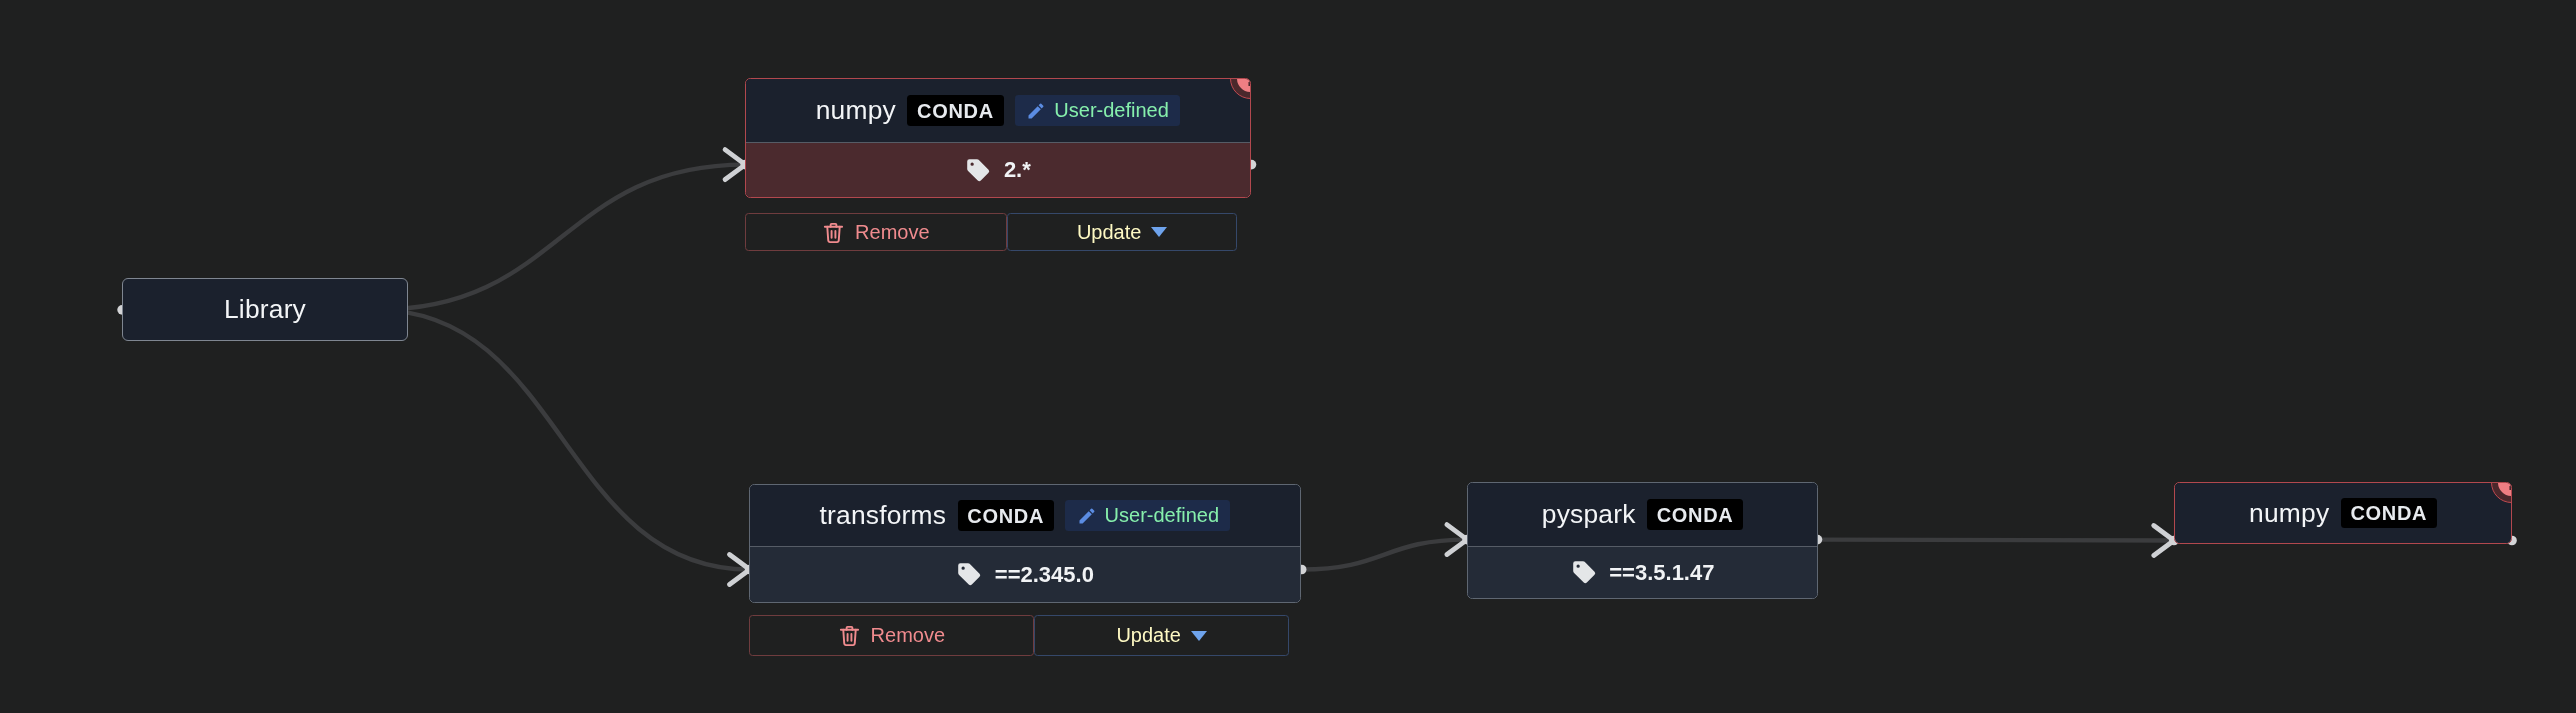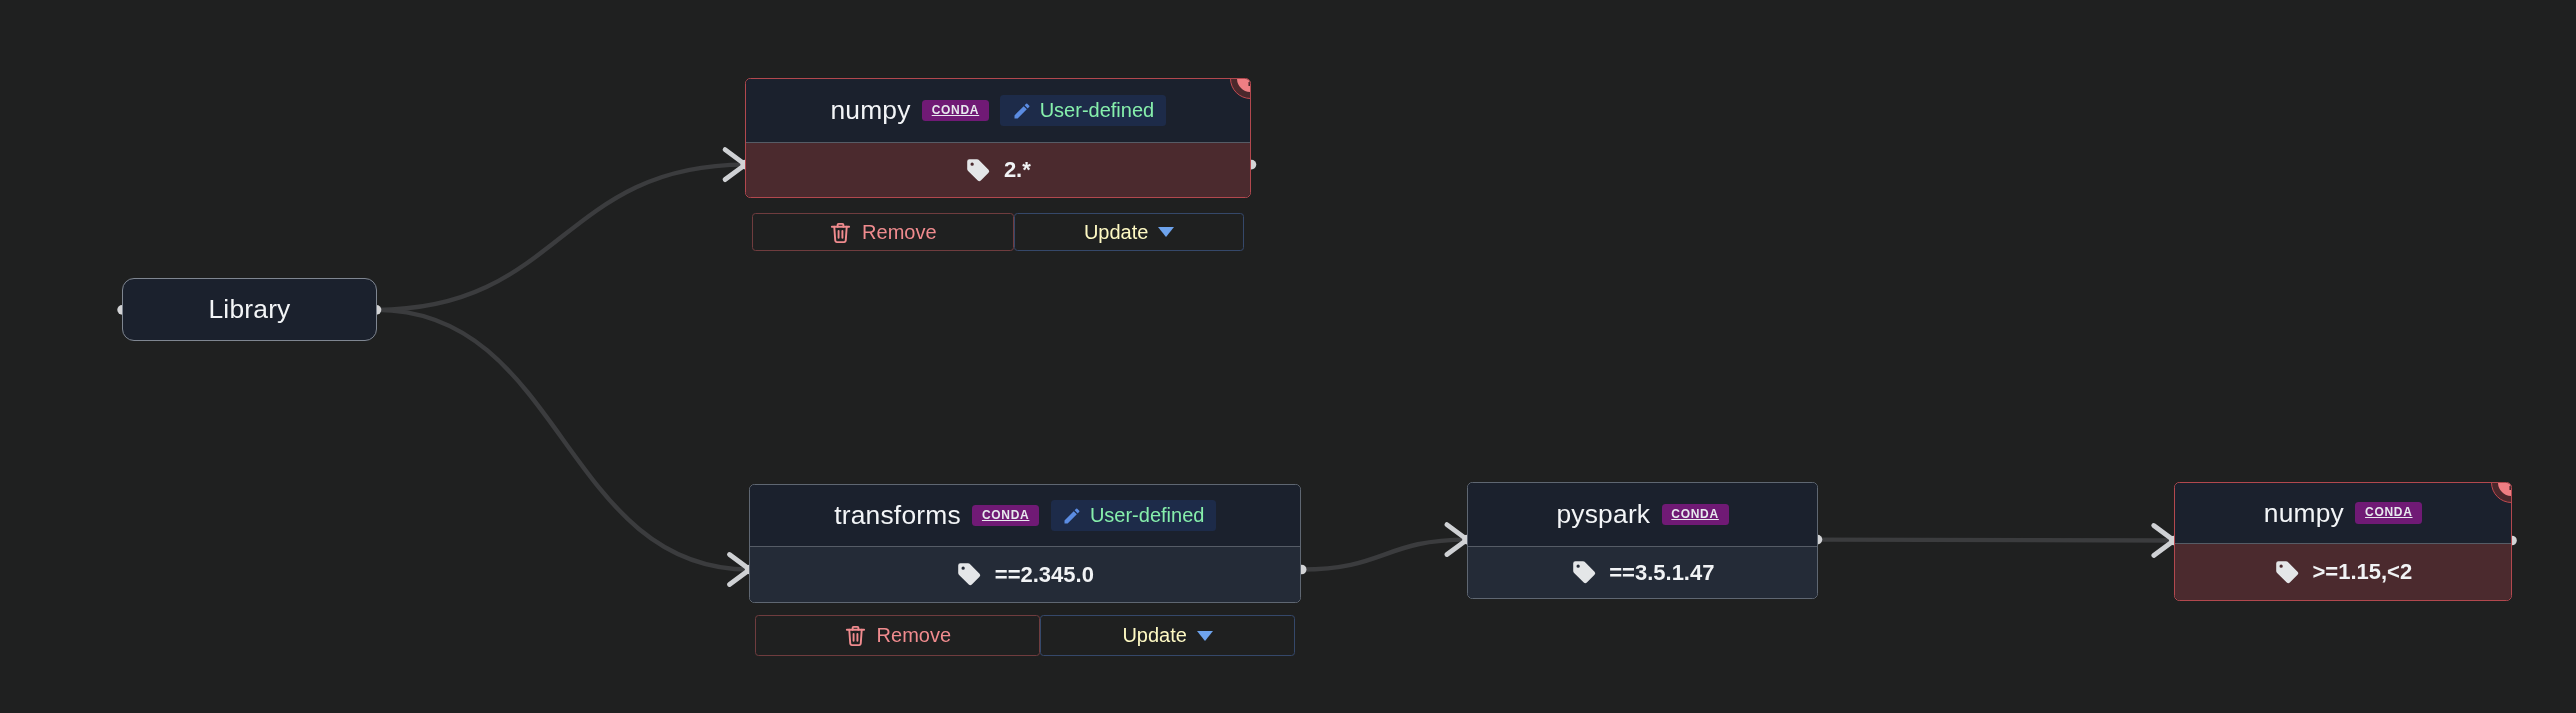--- a/index.html
+++ b/index.html
@@ -22,23 +22,23 @@
     background: #1b212d;
   }
   .node-box.error { border: 1.8px solid #b2484e; }
   .node-header {
     background: #1b212d;
     display: flex; align-items: center; justify-content: center;
     gap: 11.4px;
   }
   .node-title { color: #f3f5f7; font-weight: normal; font-size: 26.4px; letter-spacing: 0.2px; }
   .badge-registry {
-    background: #701a75; color: #e7eaee;
-    font-size: 12px; font-weight: 600; letter-spacing: 0.7px;
-    padding: 4.4px 9.7px; border-radius: 3.5px; line-height: 1.1; text-decoration: underline;
+    background: #000000; color: #e7eaee;
+    font-size: 20px; font-weight: 600; letter-spacing: 0.7px;
+    padding: 4.4px 9.7px; border-radius: 3.5px; line-height: 1.1;
   }
   .badge-user {
     background: #1d2b49; color: #86efac;
     font-size: 20px; font-weight: 500;
     padding: 4.4px 11.4px; border-radius: 3.5px; line-height: 1.15;
     display: flex; align-items: center; gap: 8px;
   }
   .version-row {
     background: #242b37;
     border-top: 0.9px solid #565c66;
@@ -59,39 +59,39 @@
   }
   .error-badge .inner {
     width: 27px; height: 27px; border-radius: 50%;
     background: #ef7e83;
     display: flex; align-items: center; justify-content: center;
     color: #44262a; font-weight: 800; font-size: 23px; line-height: 1;
     font-family: "DejaVu Sans", sans-serif;
   }
 
   
-  .actions-row { display: flex; justify-content: center; }
+  .actions-row { display: flex; justify-content: flex-start; }
   .btn {
     background: transparent; border-radius: 3.5px;
     display: flex; align-items: center; justify-content: center; gap: 9.7px;
     font-size: 20px; cursor: pointer;
     font-family: "Liberation Sans", sans-serif;
   }
   .btn-remove { border: 0.9px solid #6f3c3e; color: #f08b8e; }
   .btn-update { border: 0.9px solid #35486a; color: #fef9c3; }
   .caret-down {
     width: 0; height: 0;
     border-left: 8.8px solid transparent; border-right: 8.8px solid transparent;
     border-top: 10.6px solid #6ea3ec;
   }
 
   
   .node-library {
-    left: 122px; top: 278px; width: 255px; height: 63px;
-    background: #1b212d; border: 0.9px solid #7f8691; border-radius: 12px;
+    left: 122px; top: 278px; width: 286px; height: 63px;
+    background: #1b212d; border: 0.9px solid #7f8691; border-radius: 6px;
     display: flex; align-items: center; justify-content: center;
   }
   .node-library .node-title { font-size: 26.4px; }
 
   .wrap-numpy-top { left: 745px; top: 78px; width: 506px; }
   .wrap-numpy-top .node-header { height: 63px; }
   .wrap-numpy-top .version-row { height: 55px; }
   .wrap-numpy-top .actions-row { margin-top: 15px; height: 38px; }
   .wrap-numpy-top .btn-remove { width: 262px; }
   .wrap-numpy-top .btn-update { width: 230px; }
@@ -237,23 +237,17 @@
 
   <div class="node-wrap wrap-numpy-right">
     <div class="node-box error" style="position:relative;">
       <div class="error-badge">
         <div class="inner">!</div>
       </div>
       <div class="node-header">
         <span class="node-title">numpy</span>
         <span class="badge-registry">CONDA</span>
       </div>
-      <div class="version-row error">
-        <svg class="icon-svg" width="26.4" height="26.4" viewBox="0 0 24 24">
-            <path d="M21.4 11.6l-9-9A2 2 0 0 0 11 2H4a2 2 0 0 0-2 2v7c0 .5.2 1 .6 1.4l9 9a2 2 0 0 0 2.8 0l7-7a2 2 0 0 0 0-2.8zM6.5 8A1.5 1.5 0 1 1 8 6.5 1.5 1.5 0 0 1 6.5 8z" fill="#e4e6e8"></path>
-          </svg>
-        <span class="version-text">&gt;=1.15,&lt;2</span>
-      </div>
     </div>
   </div>
 
 </div>
 
 
 </body></html>

